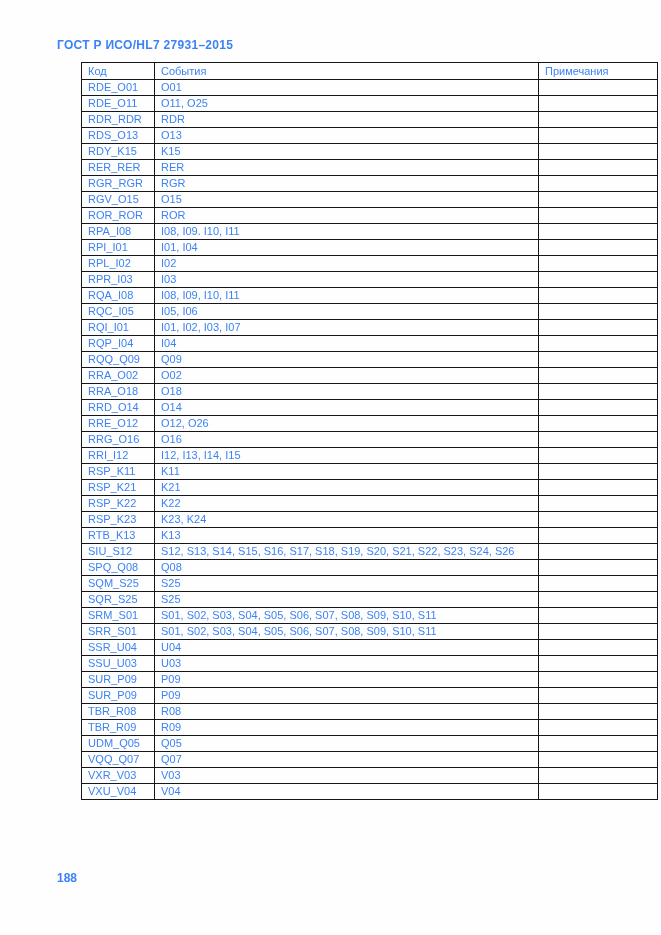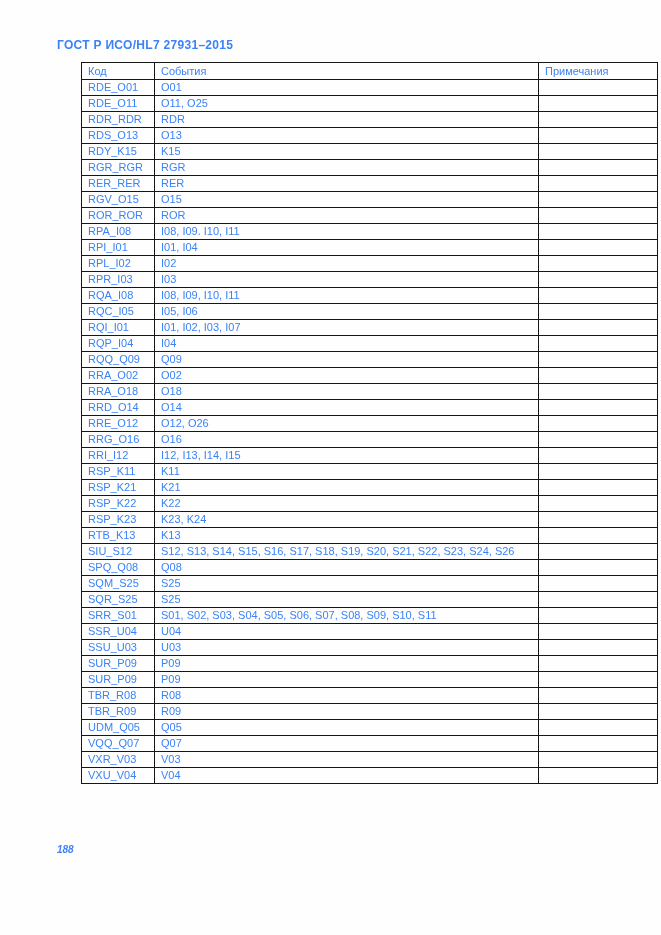--- a/index.html
+++ b/index.html
@@ -50,24 +50,23 @@
     height: 14px;
   }
   .col-code  { width: 73px; }
   .col-event { width: 384px; }
   .col-note  { width: 119px; }
   td.events-cell { text-align: justify; }
   td.code-cell { white-space: nowrap; }
   .page-number {
     position: absolute;
     left: 57px;
-    top: 844px;
-    font-size: 10px;
+    top: 871px;
+    font-size: 12px;
     font-weight: bold;
-    font-style: italic;
   }
 </style>
 </head>
 <body>
 
 <div class="page">
 
   <div class="doc-title">ГОСТ Р ИСО/HL7 27931–2015</div>
 
   <table class="events-table">
@@ -103,30 +102,30 @@
           <td class="code-cell">RDS_O13</td>
           <td class="events-cell">O13</td>
           <td class="notes-cell"></td>
         </tr>
         <tr>
           <td class="code-cell">RDY_K15</td>
           <td class="events-cell">K15</td>
           <td class="notes-cell"></td>
         </tr>
         <tr>
+          <td class="code-cell">RER_RER</td>
+          <td class="events-cell">RER</td>
+          <td class="notes-cell"></td>
+        </tr>
+        <tr>
           <td class="code-cell">RGR_RGR</td>
           <td class="events-cell">RGR</td>
           <td class="notes-cell"></td>
         </tr>
         <tr>
-          <td class="code-cell">RER_RER</td>
-          <td class="events-cell">RER</td>
-          <td class="notes-cell"></td>
-        </tr>
-        <tr>
           <td class="code-cell">RGV_O15</td>
           <td class="events-cell">O15</td>
           <td class="notes-cell"></td>
         </tr>
         <tr>
           <td class="code-cell">ROR_ROR</td>
           <td class="events-cell">ROR</td>
           <td class="notes-cell"></td>
         </tr>
         <tr>
@@ -243,20 +242,25 @@
           <td class="code-cell">SQM_S25</td>
           <td class="events-cell">S25</td>
           <td class="notes-cell"></td>
         </tr>
         <tr>
           <td class="code-cell">SQR_S25</td>
           <td class="events-cell">S25</td>
           <td class="notes-cell"></td>
         </tr>
         <tr>
+          <td class="code-cell">SRM_S01</td>
+          <td class="events-cell">S01, S02, S03, S04, S05, S06, S07, S08, S09, S10, S11</td>
+          <td class="notes-cell"></td>
+        </tr>
+        <tr>
           <td class="code-cell">SRR_S01</td>
           <td class="events-cell">S01, S02, S03, S04, S05, S06, S07, S08, S09, S10, S11</td>
           <td class="notes-cell"></td>
         </tr>
         <tr>
           <td class="code-cell">SSR_U04</td>
           <td class="events-cell">U04</td>
           <td class="notes-cell"></td>
         </tr>
         <tr>

